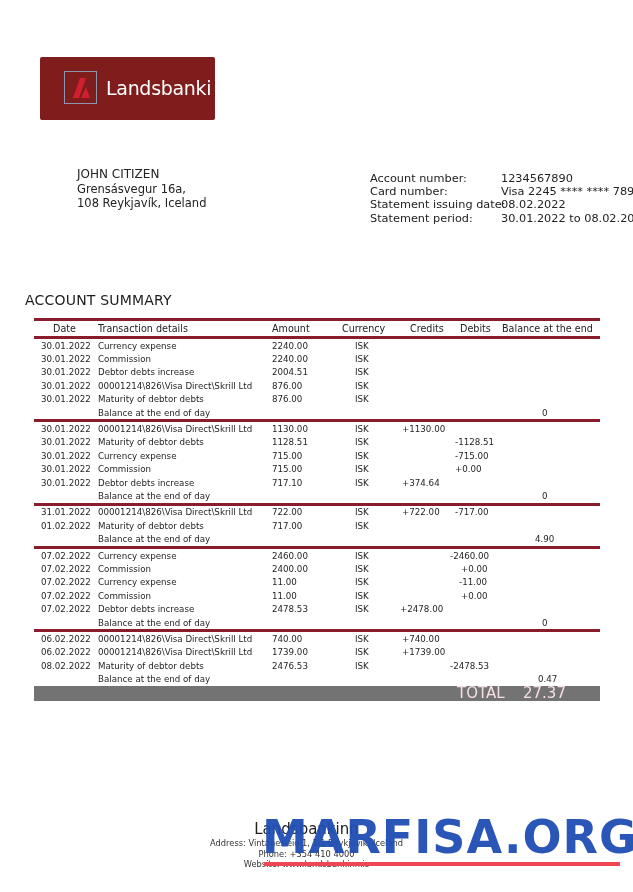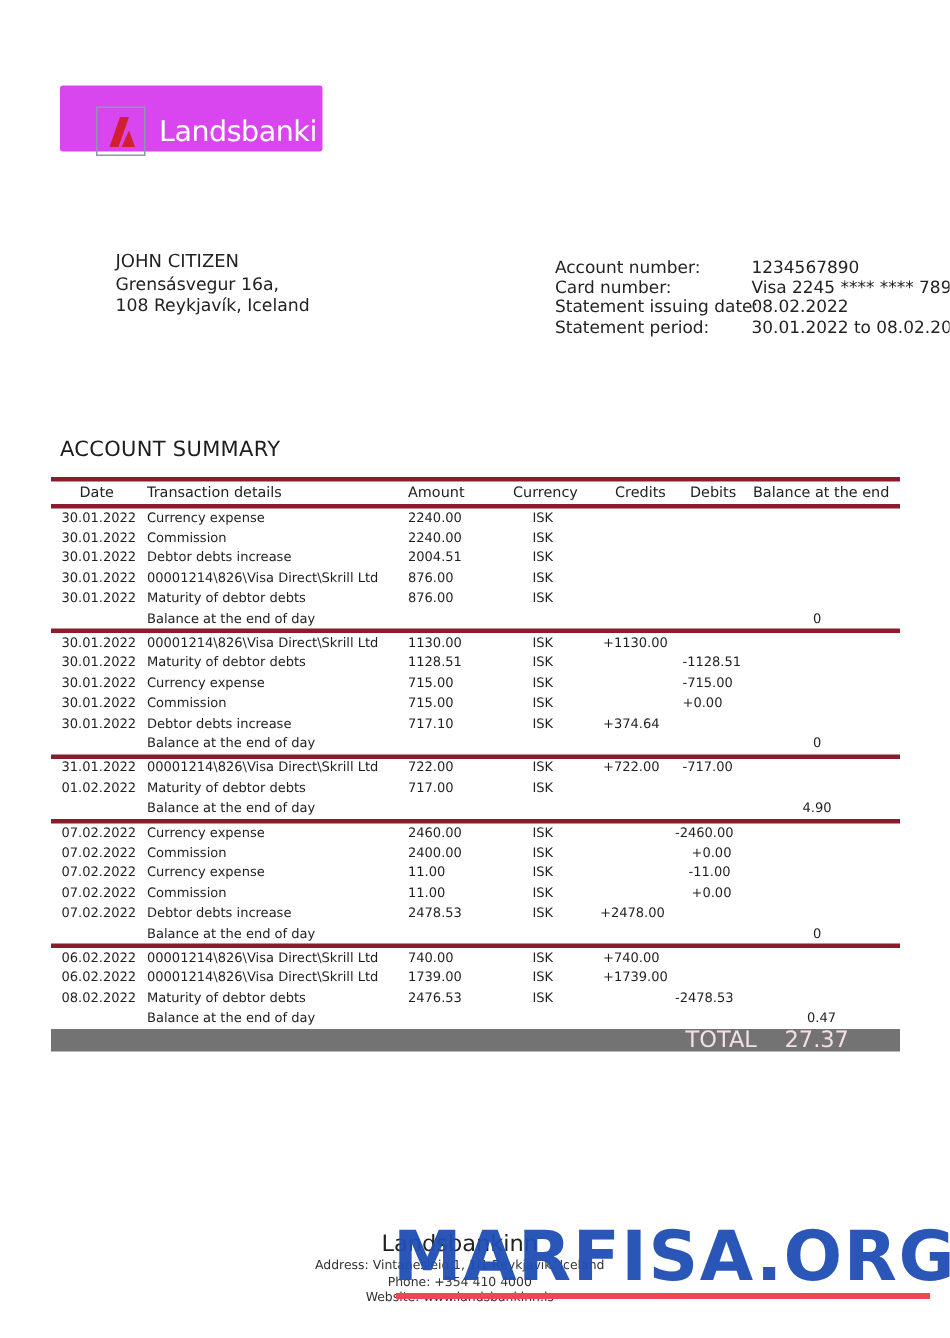--- a/index.html
+++ b/index.html
@@ -1,21 +1,21 @@
 <!DOCTYPE html>
 <html><head>
 <meta charset="utf-8">
 <style>
   * { box-sizing: border-box; margin: 0; padding: 0; }
   html, body { width: 633px; height: 892px; background: #ffffff; overflow: hidden; }
   body { position: relative; font-family: "DejaVu Sans", sans-serif; color: #222; }
 
   .logo-box {
-    position: absolute; left: 40px; top: 57px; width: 175px; height: 44px;
-    background: #d946ef; border-radius: 2px;
+    position: absolute; left: 40px; top: 57px; width: 175px; height: 63px;
+    background: #7f1d1d; border-radius: 2px;
     display: flex; align-items: center; text-decoration: underline;
   }
   .logo-mark {
     position: absolute; left: 24px; top: 14px; width: 33px; height: 33px;
     border: 1px solid #8c96ad;
   }
   .logo-mark svg { display: block; width: 31px; height: 31px; }
   .logo-text {
     position: absolute; left: 66px; top: 20px;
     color: #ffffff; font-family: "DejaVu Sans", sans-serif; font-size: 19px; letter-spacing: -0.3px;
@@ -28,21 +28,21 @@
   .customer .name { font-size: 12px; }
 
   .account-info {
     position: absolute; left: 334px; top: 172px; font-size: 11.3px; line-height: 14.3px; color: #222; margin-left: 36px;
   }
   .account-info .row { display: flex; }
   .account-info .lbl { width: 131px; }
   .account-info .val { white-space: nowrap; }
 
   .summary-title {
-    position: absolute; left: 40px; top: 292px; font-size: 14px; letter-spacing: 0.2px; color: #1d1d1d;
+    position: absolute; left: 25px; top: 292px; font-size: 14px; letter-spacing: 0.2px; color: #1d1d1d;
   }
 
   .table {
     position: absolute; left: 34px; top: 318px; width: 566px;
     font-size: 8.7px; color: #1f1f1f;
   }
   .rule { height: 3px; background: #8a1c2c; width: 566px; }
   .thead {
     display: flex; height: 15px; align-items: center; font-size: 9.6px; color: #222;
   }

